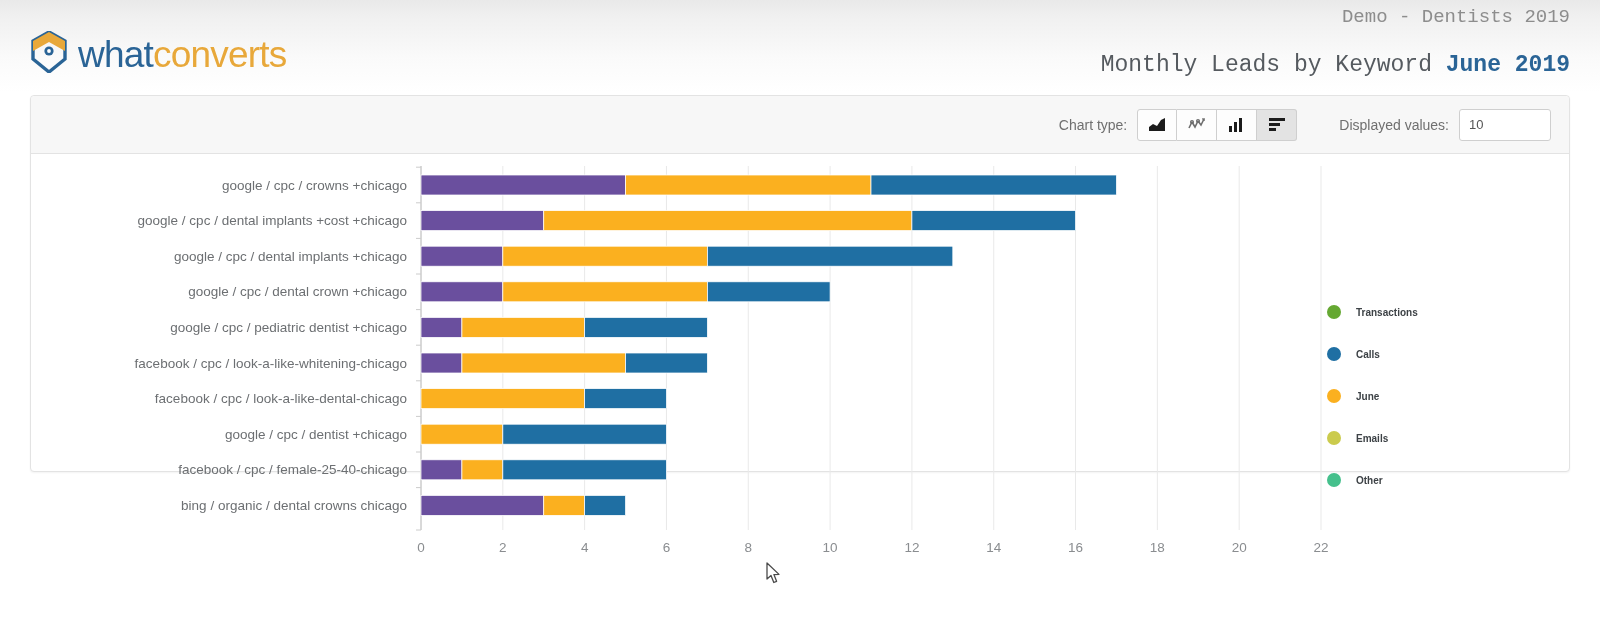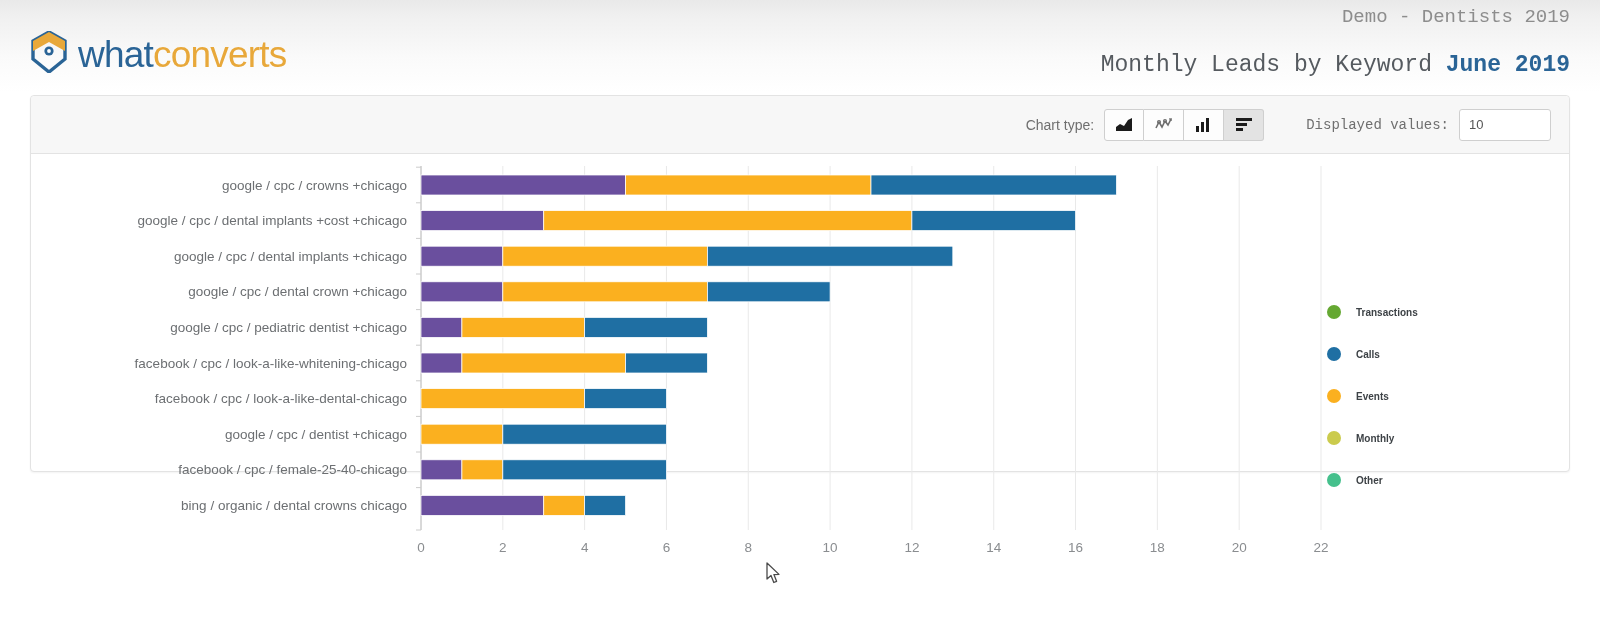--- a/index.html
+++ b/index.html
@@ -48,21 +48,21 @@
   #chart-type-group { display:flex; }
   .ct-btn {
     width:40px; height:32px; border:1px solid #cfcfcf; border-left-width:0;
     background:#fdfdfd; display:flex; align-items:center; justify-content:center;
     cursor:pointer;
   }
   .ct-btn:first-child { border-left-width:1px; border-radius:3px 0 0 3px; }
   .ct-btn:last-child { border-radius:0 3px 3px 0; }
   .ct-btn.active { background:#e3e3e3; }
   .ct-btn svg { display:block; }
-  #displayed-values-label { font-size:14px; color:#6f6f6f; margin-left:42px; margin-right:10px;font-family:Liberation Mono, monospace; }
+  #displayed-values-label { font-size:14px; color:#6f6f6f; margin-left:42px; margin-right:10px; }
   #displayed-values-input {
     width:92px; height:32px; border:1px solid #cfcfcf; border-radius:3px;
     background:#fff; font-size:13px; color:#555; padding:0 9px;
     font-family:"Liberation Sans", sans-serif;
   }
 
   
   #chart-area { position:absolute; left:0; top:58px; right:0; bottom:0; }
   #chart-svg { position:absolute; left:0; top:0; }
 
@@ -254,25 +254,25 @@
         <div class="legend-item">
           <span class="legend-dot" style="background: rgb(101, 168, 50);"></span>
           <span class="legend-label">Transactions</span>
         </div>
         <div class="legend-item">
           <span class="legend-dot" style="background: rgb(31, 111, 163);"></span>
           <span class="legend-label">Calls</span>
         </div>
         <div class="legend-item">
           <span class="legend-dot" style="background: rgb(251, 176, 31);"></span>
-          <span class="legend-label">Events</span>
+          <span class="legend-label">June</span>
         </div>
         <div class="legend-item">
           <span class="legend-dot" style="background: rgb(203, 203, 77);"></span>
-          <span class="legend-label">Monthly</span>
+          <span class="legend-label">Emails</span>
         </div>
         <div class="legend-item">
           <span class="legend-dot" style="background: rgb(69, 192, 140);"></span>
           <span class="legend-label">Other</span>
         </div>
       </div>
   </div>
 </div>
 
 <div id="cursor">

